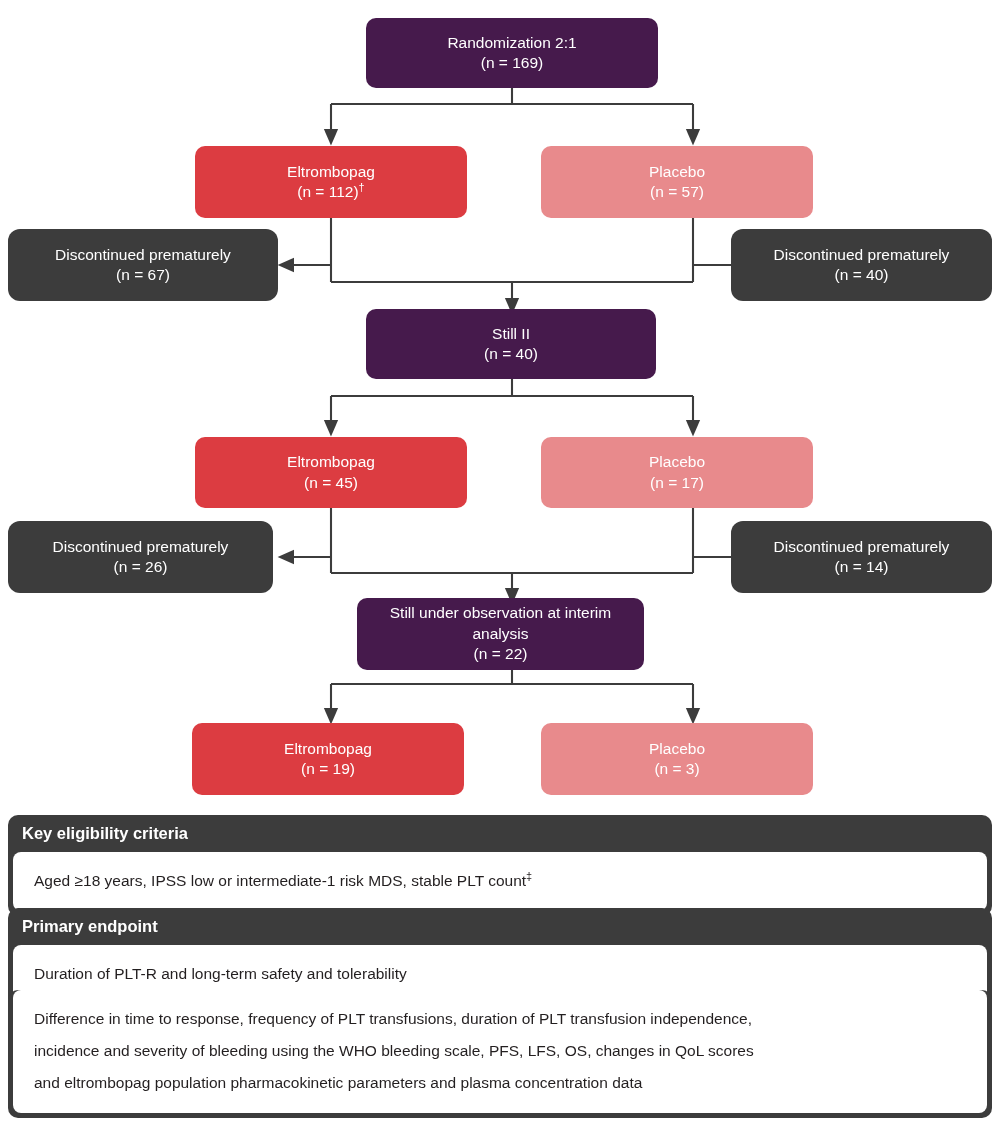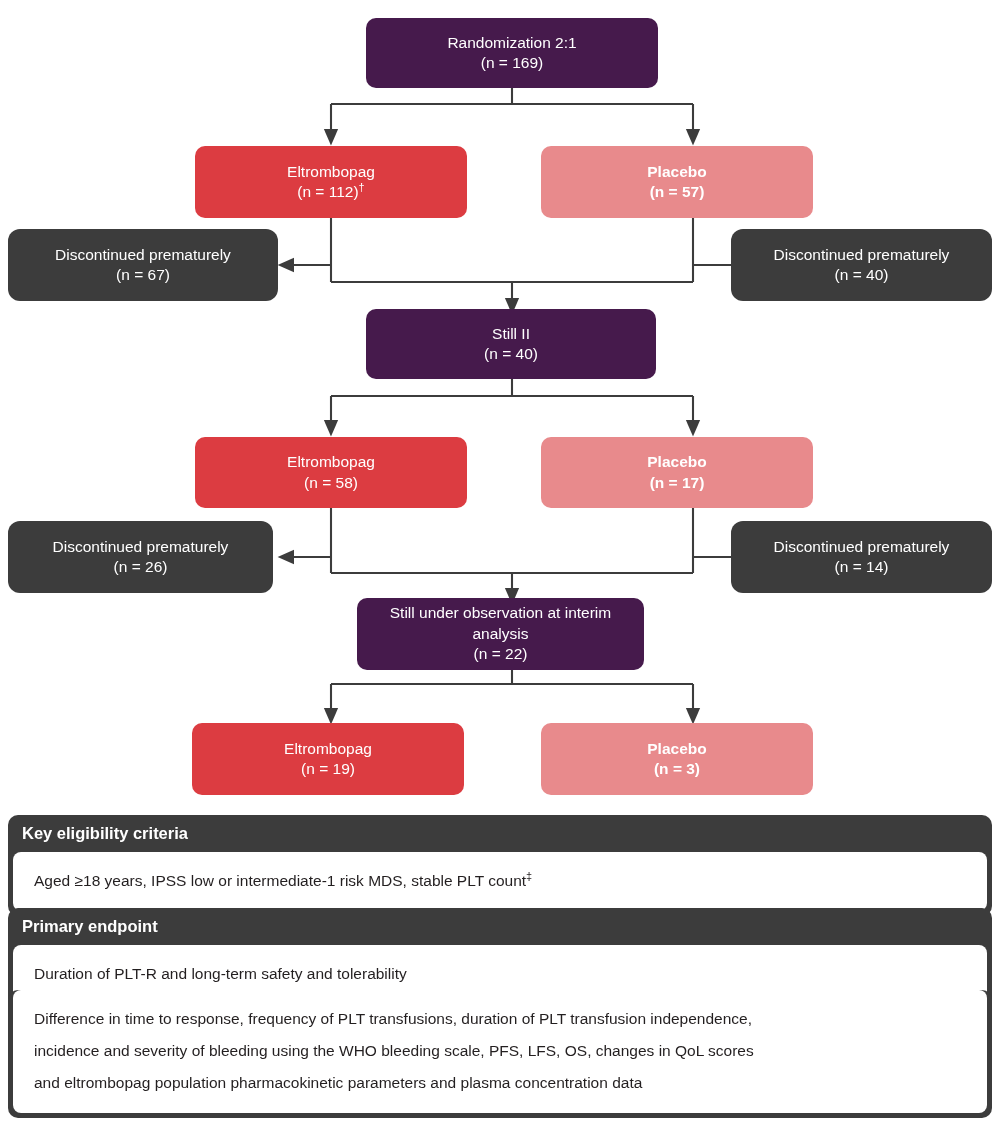--- a/index.html
+++ b/index.html
@@ -33,21 +33,21 @@
     line-height: 1.32;
     font-size: 15.5px;
     padding: 4px 17px;
   }
   .node .l1 { display: block; }
   .node .l2 { display: block; }
   .node .l3 { display: block; }
 
   .node.purple  { background: #461A4C; }
   .node.red     { background: #DC3C41; }
-  .node.pink    { background: #E88A8C; font-weight: bold; }
+  .node.pink    { background: #E88A8C; }
   .node.dark    { background: #3C3C3C; border-radius: 12px; }
 
   .sup {
     font-size: 11px;
     vertical-align: super;
     line-height: 0;
   }
 
   
   #wires {
@@ -158,21 +158,21 @@
     <span class="l2">(n = 40)</span>
   </div>
 
   <div class="node purple" style="left:366px; top:309px; width:290px; height:70px;">
     <span class="l1">Still II</span>
     <span class="l2">(n = 40)</span>
   </div>
 
   <div class="node red" style="left:195px; top:437px; width:272px; height:71px;">
     <span class="l1">Eltrombopag</span>
-    <span class="l2">(n = 58)</span>
+    <span class="l2">(n = 45)</span>
   </div>
 
   <div class="node pink" style="left:541px; top:437px; width:272px; height:71px;">
     <span class="l1">Placebo</span>
     <span class="l2">(n = 17)</span>
   </div>
 
   <div class="node dark" style="left:8px; top:521px; width:265px; height:72px;">
     <span class="l1">Discontinued prematurely</span>
     <span class="l2">(n = 26)</span>

